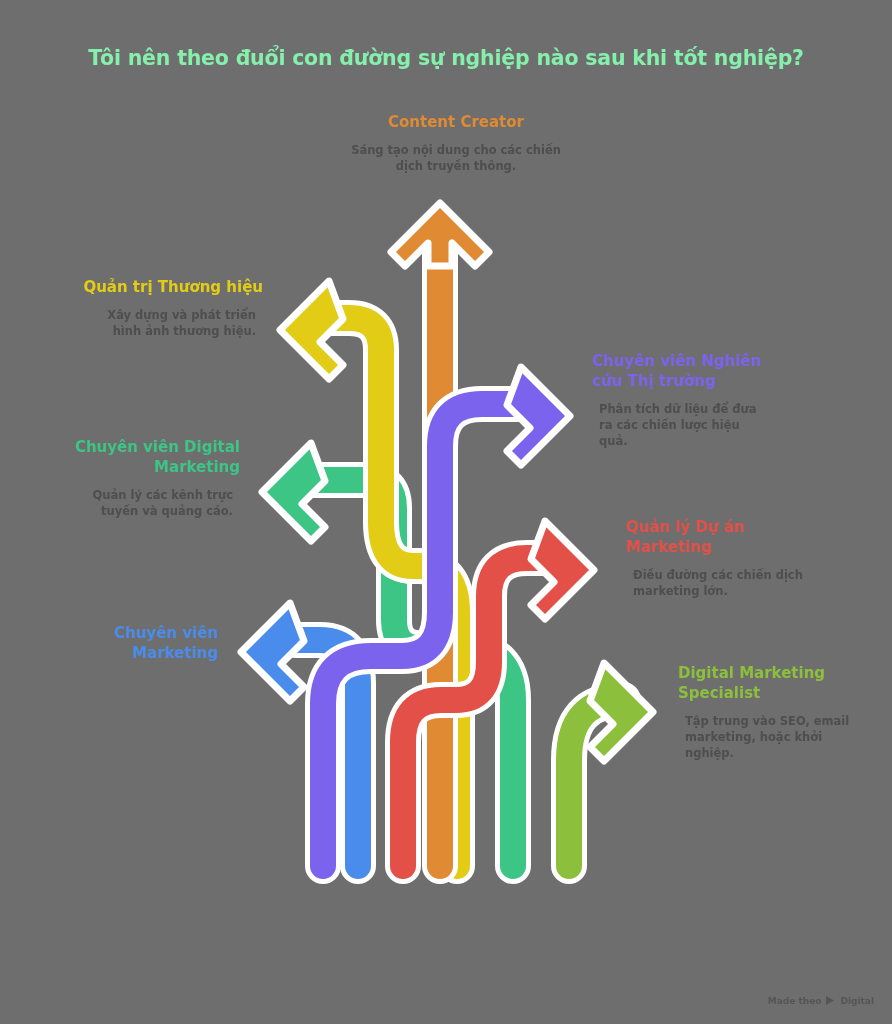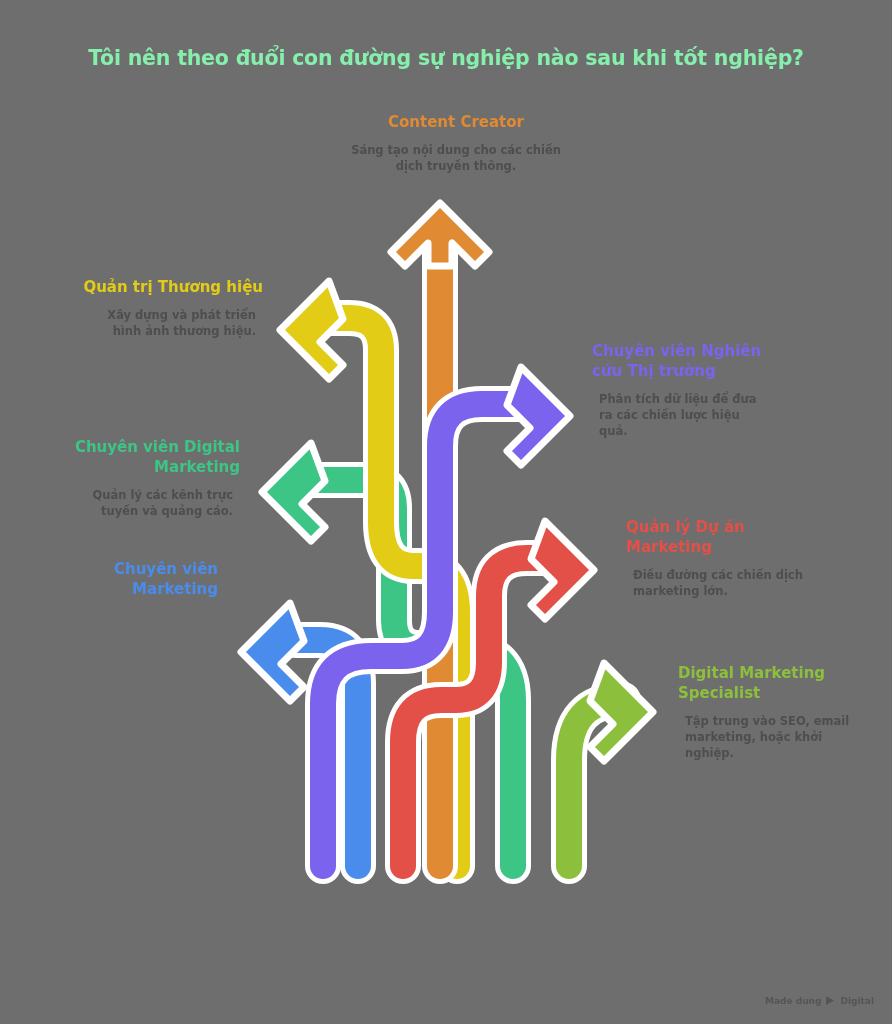--- a/index.html
+++ b/index.html
@@ -46,24 +46,24 @@
     color: #4e4e4e;
     margin: 7px;
   }
   .align-right { text-align: right; }
   .align-left  { text-align: left; }
   .align-center{ text-align: center; }
 
   
   #label-content-creator { left: 331px; top: 113px; width: 250px; }
   #label-brand-management{ left: 83px;  top: 278px; width: 180px; }
-  #label-market-research { left: 592px; top: 342px; width: 185px; }
+  #label-market-research { left: 592px; top: 352px; width: 185px; }
   #label-digital-marketing-specialist-left { left: 58px; top: 438px; width: 182px; }
   #label-project-management { left: 626px; top: 518px; width: 190px; }
-  #label-marketing-specialist { left: 38px; top: 560px; width: 180px; }
+  #label-marketing-specialist { left: 38px; top: 624px; width: 180px; }
   #label-digital-marketing-specialist { left: 678px; top: 664px; width: 195px; }
 
   #watermark {
     position: absolute;
     right: 18px;
     bottom: 18px;
     display: flex;
     align-items: center;
     gap: 4px;
     font-size: 9px;
@@ -157,20 +157,20 @@
 <div class="node-label align-right" id="label-marketing-specialist">
   <p class="node-title" style="color:#4a8cec">Chuyên viên Marketing</p>
 </div>
 
 <div class="node-label align-left" id="label-digital-marketing-specialist">
   <p class="node-title" style="color:#8cc03c">Digital Marketing Specialist</p>
   <p class="node-desc">Tập trung vào SEO, email marketing, hoặc khởi nghiệp.</p>
 </div>
 
 <div id="watermark">
-  <span>Made dung</span>
+  <span>Made theo</span>
   <span>
     <svg width="11" height="11" viewBox="0 0 11 11">
       <path d="M1 1 L9 5.5 L1 10 Z" fill="#555555"></path>
     </svg>
   </span>
   <span>Digital</span>
 </div>
 
 </body></html>

